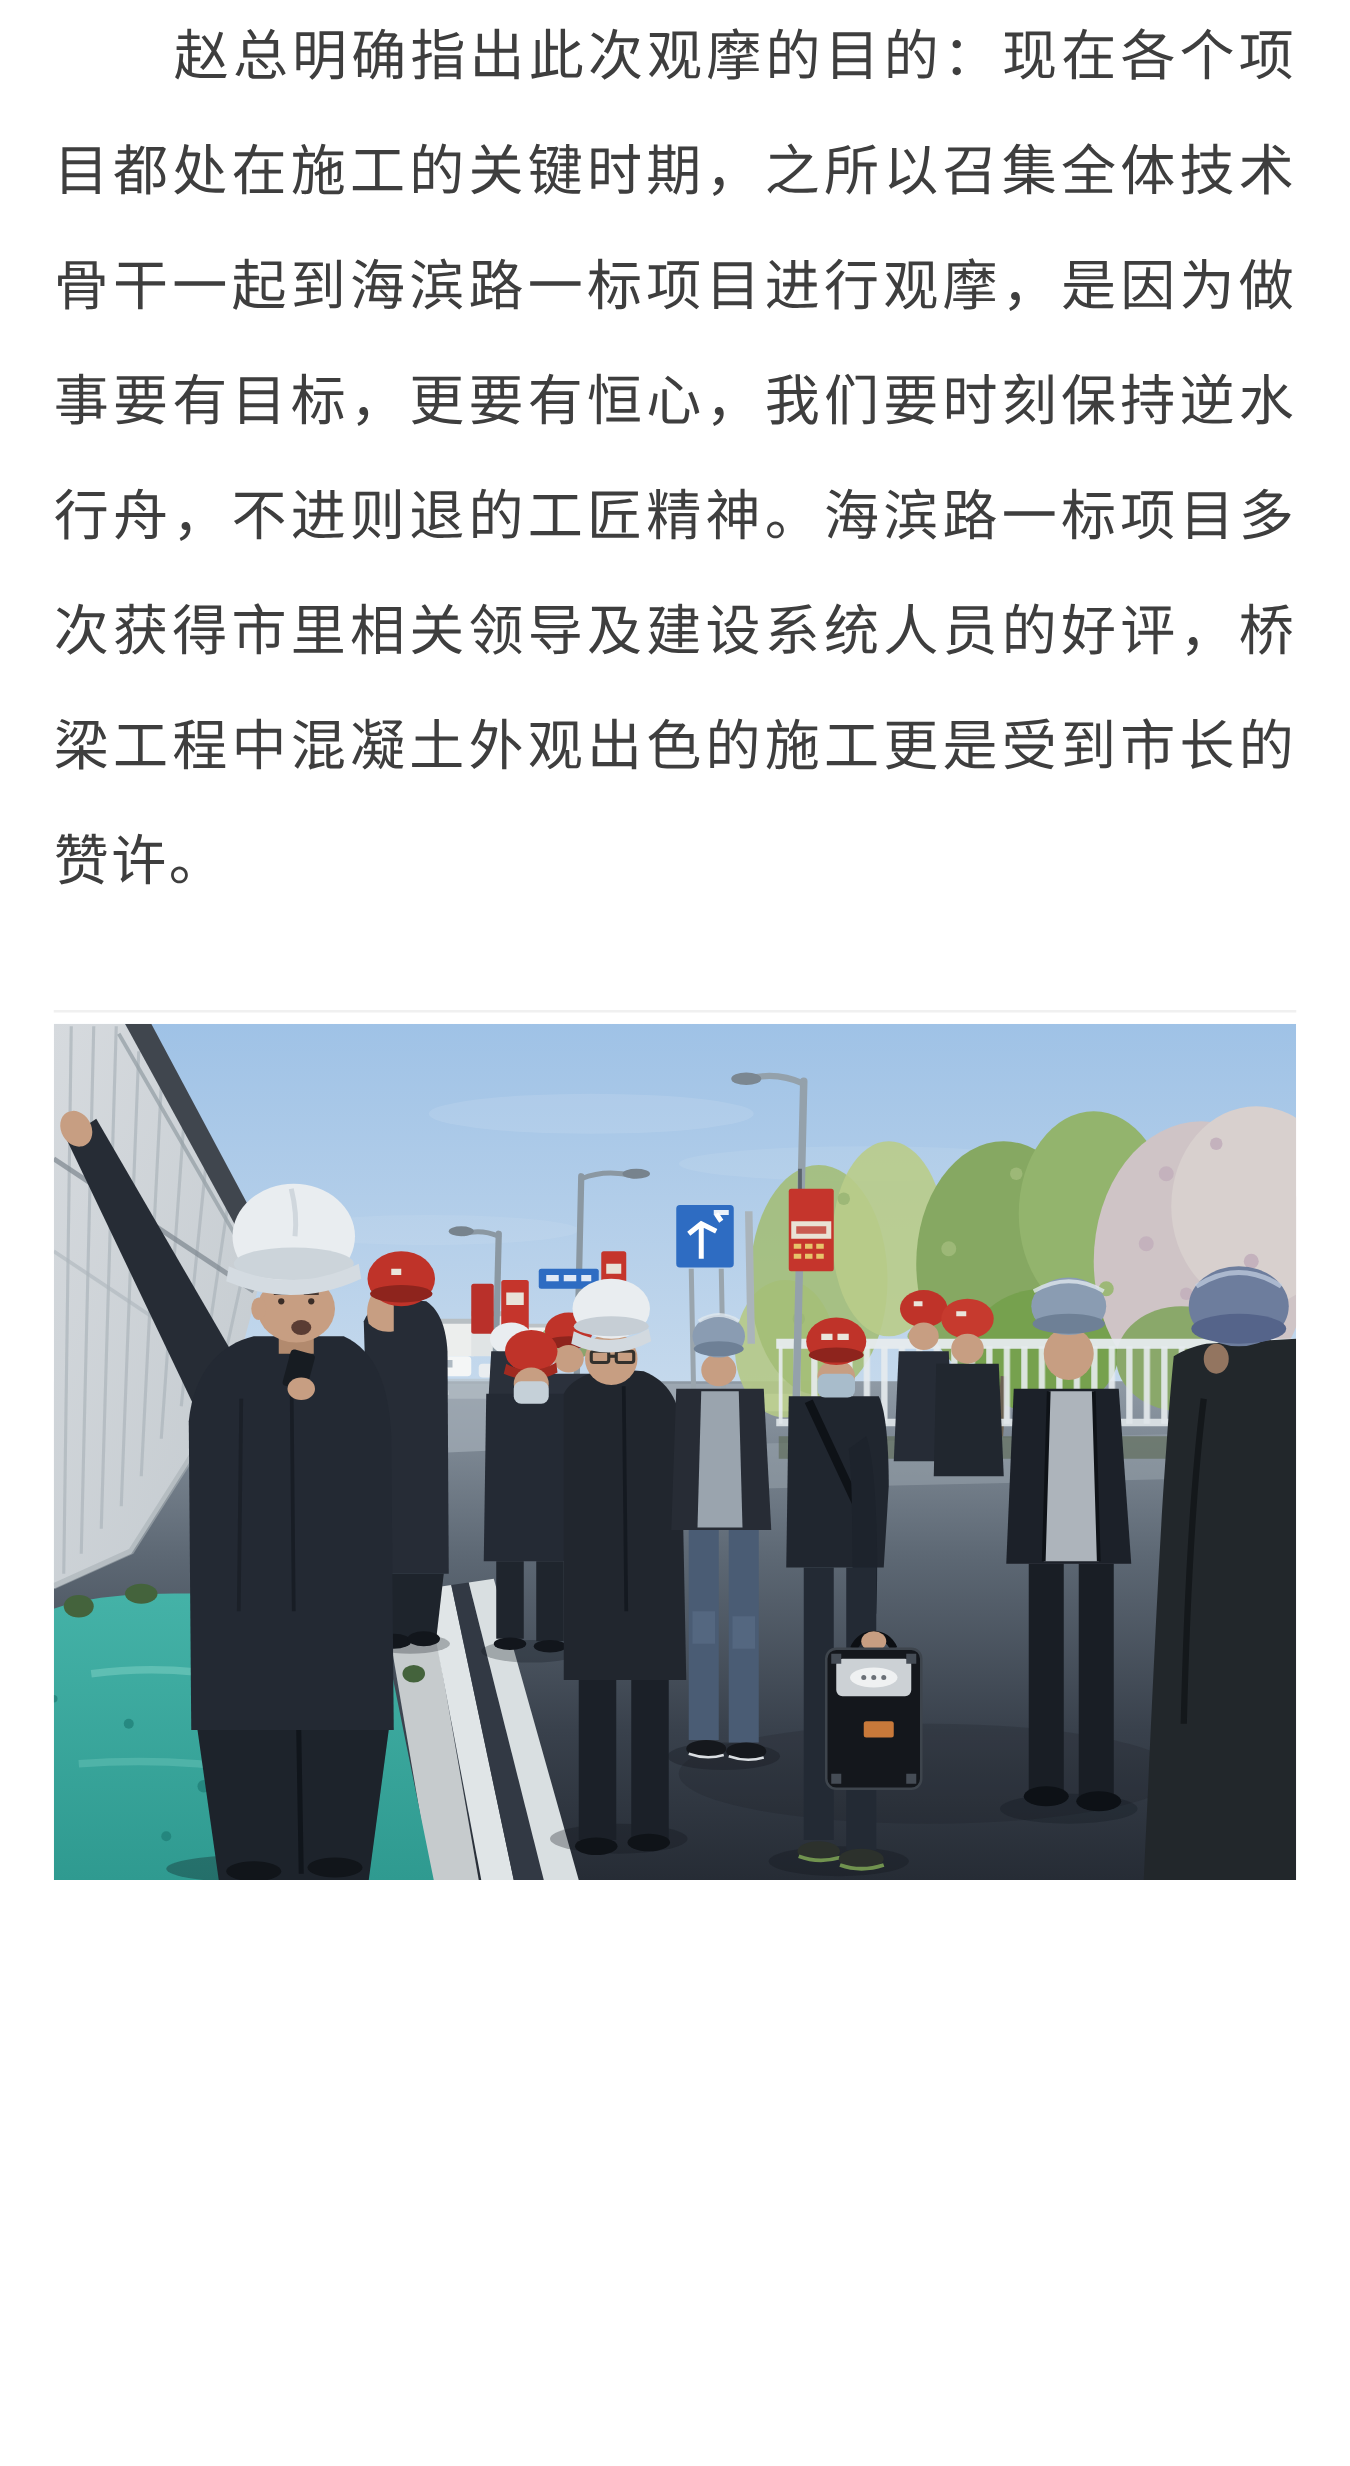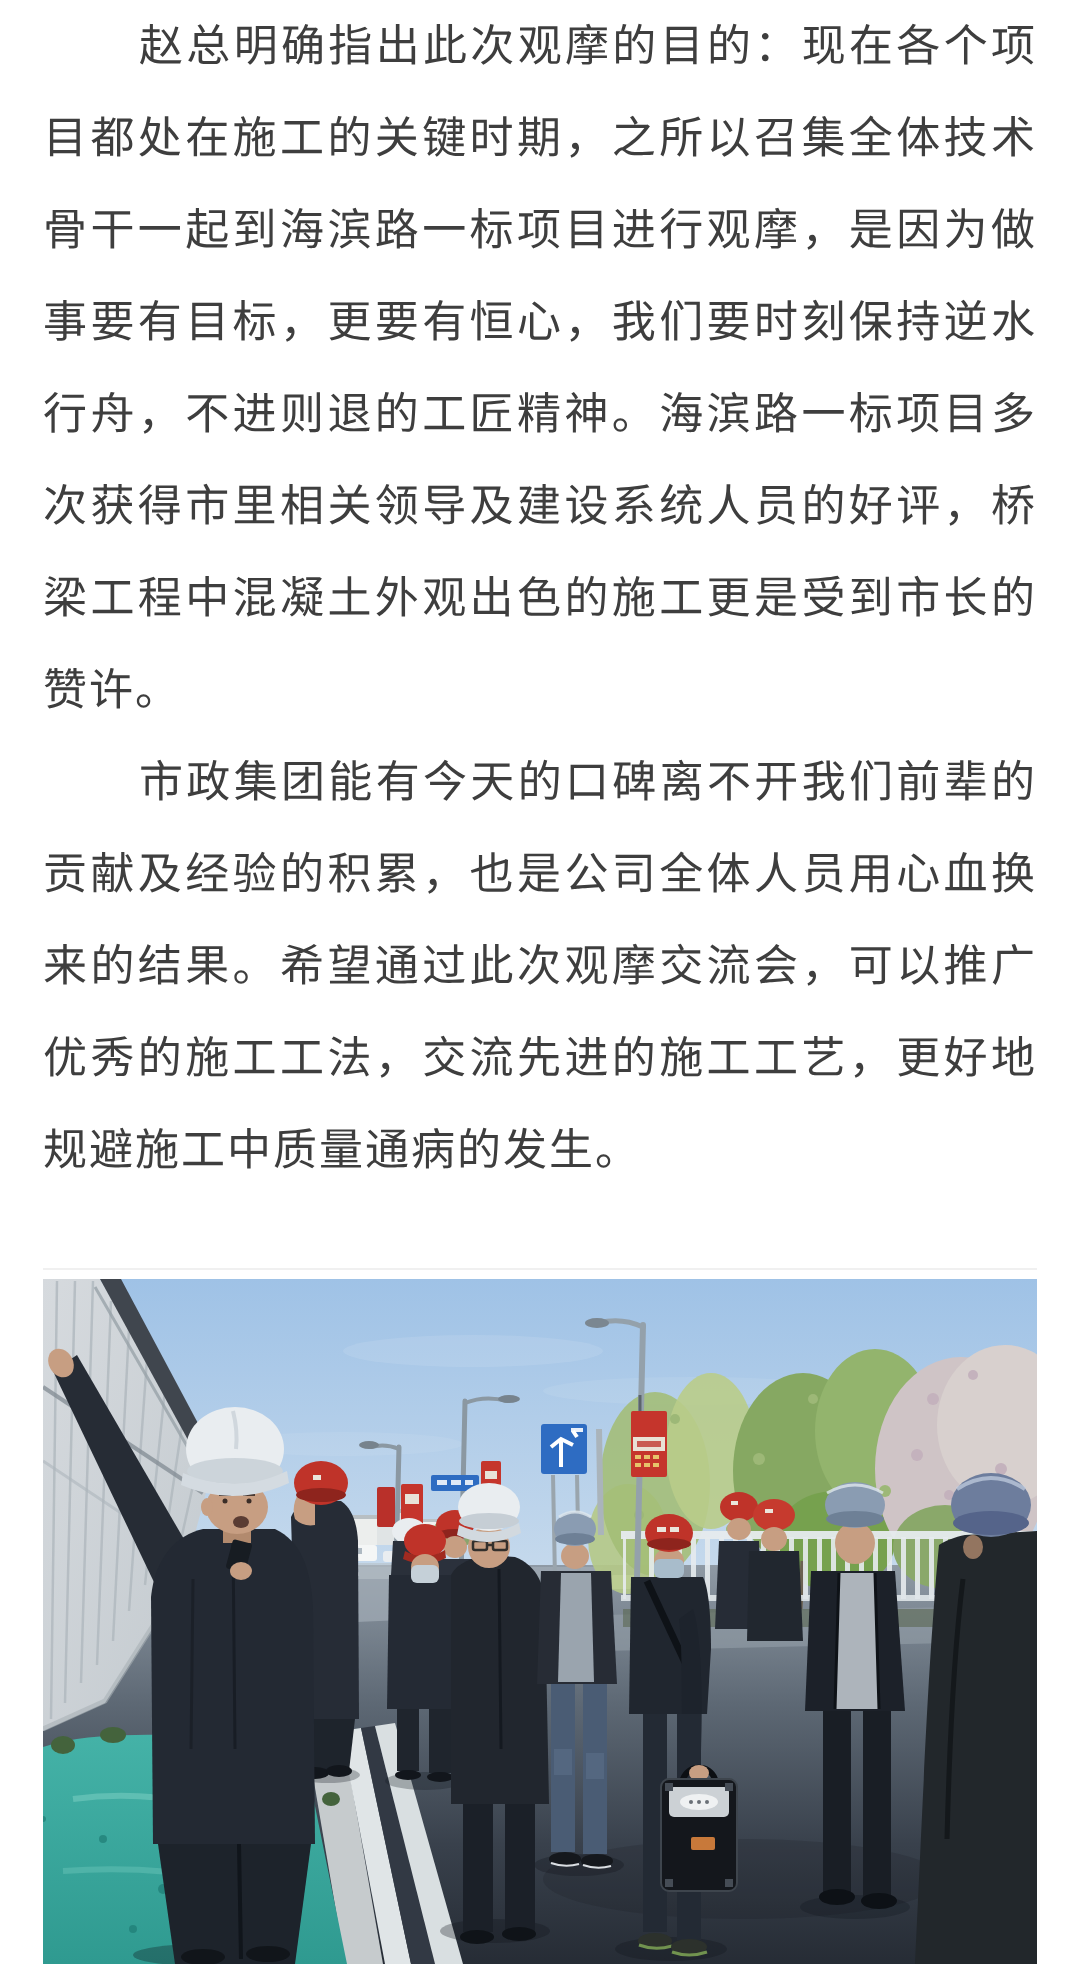--- a/index.html
+++ b/index.html
@@ -21,21 +21,20 @@
   figure.photo{margin:0 43px 9px 43px;width:994px;height:685px;overflow:hidden;}
   figure.photo svg{display:block;width:994px;height:685px;}
 </style>
 </head>
 <body>
 
 <div class="page">
 
   <div class="article-text">
     <p>赵总明确指出此次观摩的目的：现在各个项目都处在施工的关键时期，之所以召集全体技术骨干一起到海滨路一标项目进行观摩，是因为做事要有目标，更要有恒心，我们要时刻保持逆水行舟，不进则退的工匠精神。海滨路一标项目多次获得市里相关领导及建设系统人员的好评，桥梁工程中混凝土外观出色的施工更是受到市长的赞许。</p>
-    <p>市政集团能有今天的口碑离不开我们前辈的贡献及经验的积累，也是公司全体人员用心血换来的结果。希望通过此次观摩交流会，可以推广优秀的施工工法，交流先进的施工工艺，更好地规避施工中质量通病的发生。</p>
   </div>
 
   <div class="hairline"></div>
 
   <figure class="photo" role="img" aria-label="工地观摩现场照片：一位戴白色安全帽的负责人手扶灰色声屏障墙体讲解，一群头戴红色、白色及蓝灰色安全帽的技术人员站在道路上聆听；背景有路灯、蓝色路牌、红色道旗、绿树与白色护栏，左下角为蓝绿色人行道，路面有白色标线。">
     <svg viewBox="0 0 994 685" xmlns="http://www.w3.org/2000/svg">
       <defs>
         <linearGradient id="skyG" x1="0" y1="0" x2="0" y2="1">
           <stop offset="0" style="stop-color:var(--p-sky-top,#9fc2e6)"></stop>
           <stop offset="0.8" style="stop-color:var(--p-sky-low,#cfdfee)"></stop>

